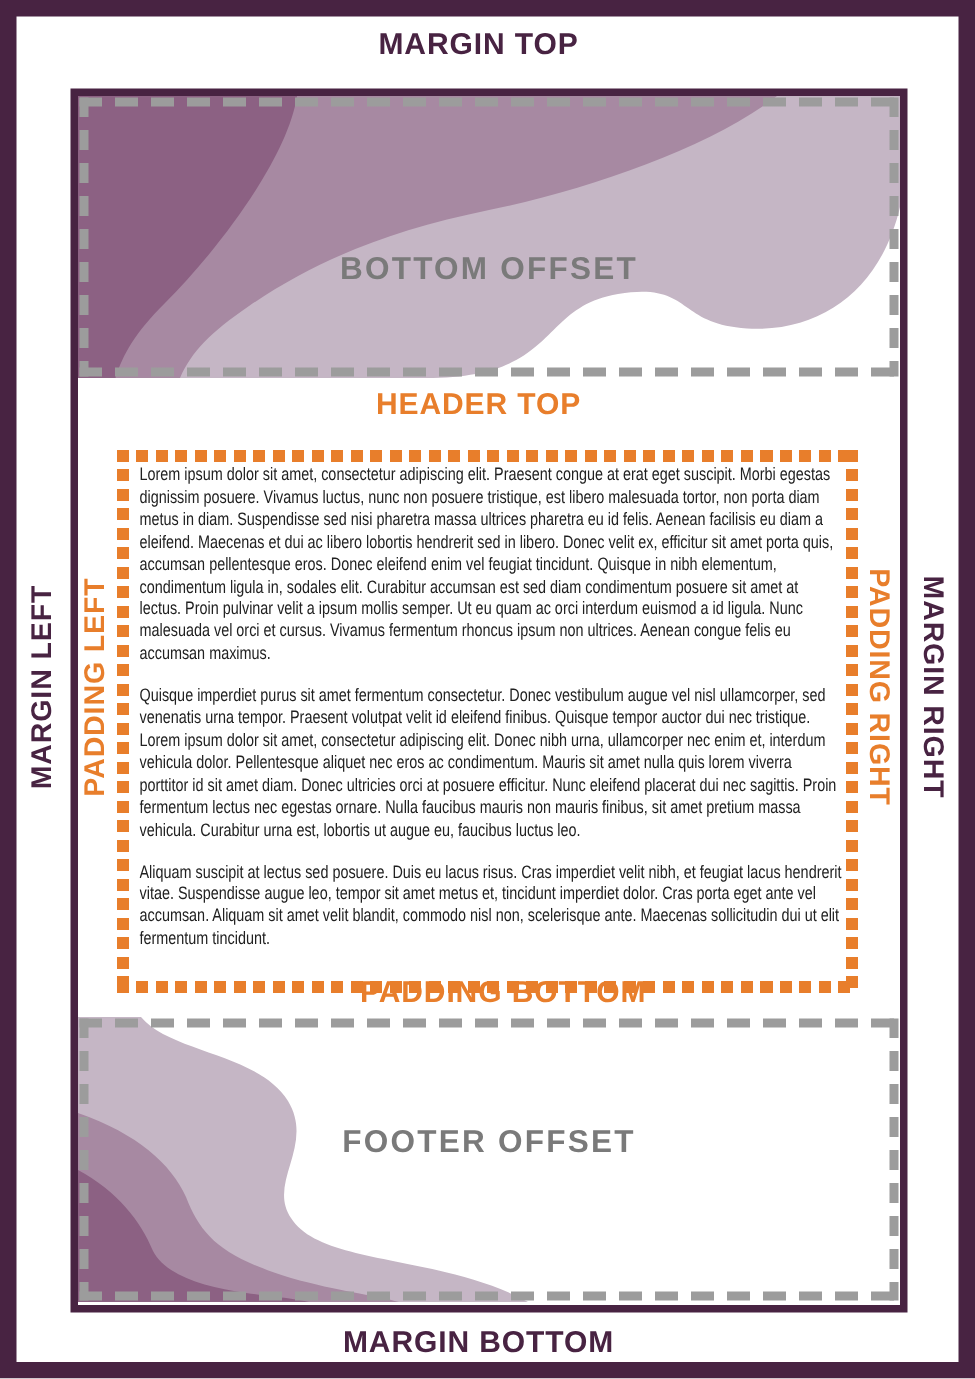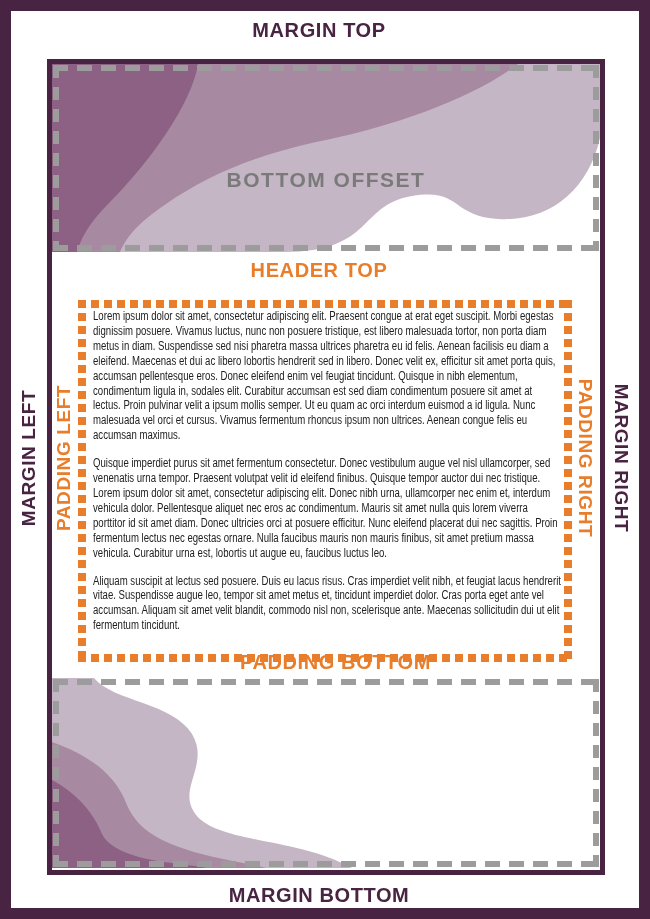--- a/index.html
+++ b/index.html
@@ -102,13 +102,14 @@
 <div class="zone" style="top:678px;height:190px;">
   <svg viewBox="0 0 548 190" preserveAspectRatio="none">
     <path d="M0 0 H42 C62 24, 120 24, 140 56 C158 86, 126 110, 142 134 C162 166, 242 158, 300 190 L0 190 Z" fill="#C5B6C5"></path>
     <path d="M0 64 C40 78, 62 98, 72 120 C82 146, 96 160, 142 174 C174 183, 196 185, 214 190 L0 190 Z" fill="#A789A2"></path>
     <path d="M0 102 C26 116, 42 136, 50 156 C58 172, 84 180, 112 184 C134 187, 146 188, 154 190 L0 190 Z" fill="#8C6183"></path>
   </svg>
   <div class="gdash-top"></div>
   <div class="gdash-bottom"></div>
   <div class="gdash-left"></div>
   <div class="gdash-right"></div>
+  <div class="offset-label" style="top:72px;">FOOTER OFFSET</div>
 </div>
 
 </body></html>

